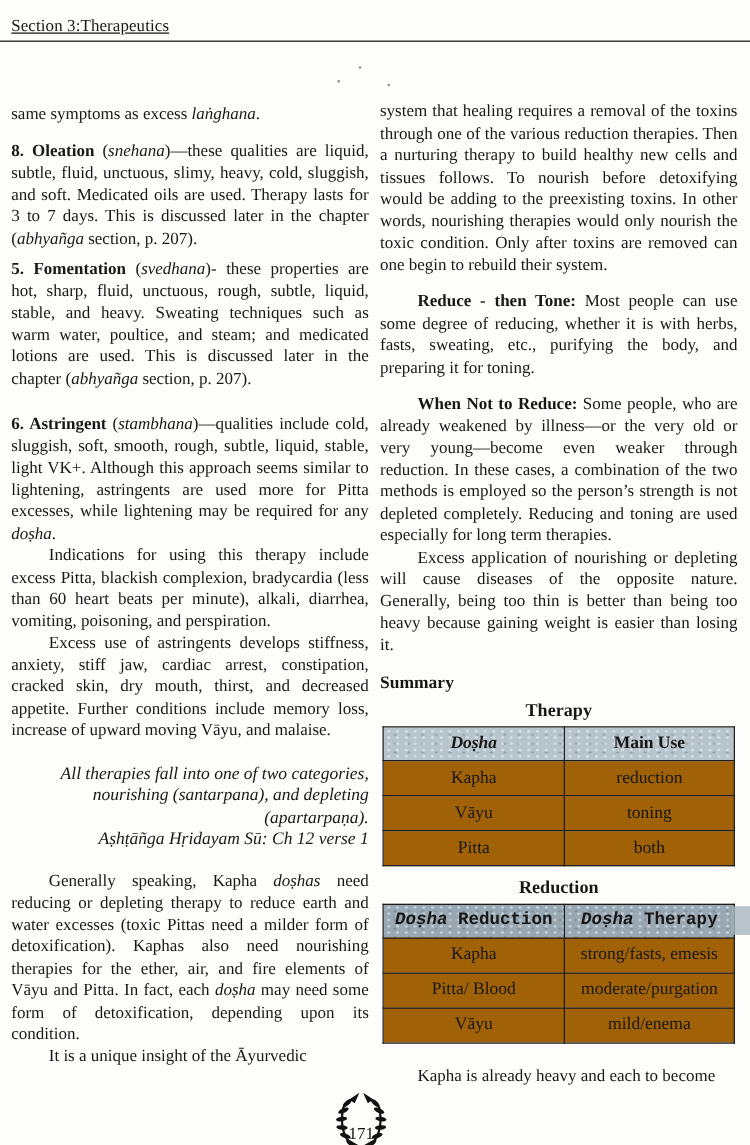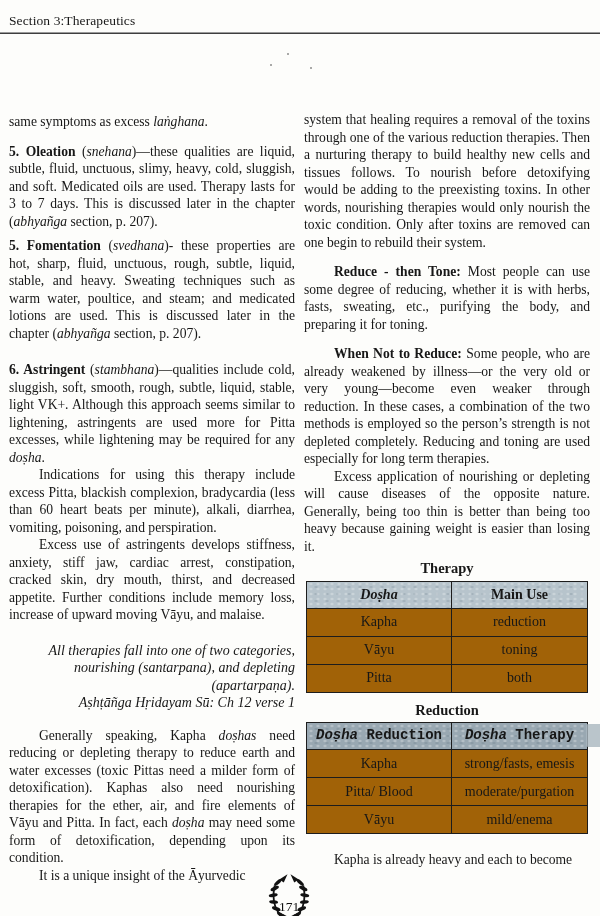--- a/index.html
+++ b/index.html
@@ -8,31 +8,30 @@
     width:600px;height:916px;
     margin:0 auto;
     background:#fdfdfb;
     overflow:hidden;
     font-family:"Liberation Serif","DejaVu Serif",serif;
     color:#171717;
   }
   .hdr{
     position:absolute;left:9px;right:6px;top:13px;
     display:flex;justify-content:space-between;
-    font-size:13.5px;letter-spacing:.1px;
+    font-size:13.5px;letter-spacing:.1px;text-decoration:underline;
   }
   .rule{
     position:absolute;left:0;top:32px;width:600px;height:3px;
     background:linear-gradient(#9a9a9a 0 1px,#3e3e3e 1px 2px,transparent 2px);
   }
   .col{
     position:absolute;width:286px;
     font-size:13.6px;line-height:17.5px;
     text-align:justify;
-    margin-top:31px;
   }
   .colL{left:9px;top:82px;}
   .colR{left:304px;top:80px;}
   .col p{margin:0;}
   .ind{text-indent:30px;}
   .mbS{margin-bottom:7px !important;}
   .mbM{margin-bottom:12px !important;}
   .mbL{margin-bottom:19px !important;}
   .rb{font-weight:bold;}
   .ri{font-style:italic;}
@@ -84,41 +83,42 @@
     <span>Section 3:Therapeutics</span>
   </div>
   <div class="rule"></div>
 
   <div class="speck" style="left:287px;top:53px;"></div>
   <div class="speck" style="left:270px;top:64px;"></div>
   <div class="speck" style="left:310px;top:67px;"></div>
 
   <div class="col colL">
     <p class="mbM"><span>same symptoms as excess </span><span class="ri">laṅghana</span><span>.</span></p>
-    <p class="mbS"><span class="rb">5. Oleation </span><span>(</span><span class="ri">snehana</span><span>)—these qualities are liquid, subtle, fluid, unctuous, slimy, heavy, cold, sluggish, and soft. Medicated oils are used. Therapy lasts for 3 to 7 days. This is discussed later in the chapter (</span><span class="ri">abhyañga</span><span> section, p. 207).</span></p>
+    <p class="mbS"><span class="rb">8. Oleation </span><span>(</span><span class="ri">snehana</span><span>)—these qualities are liquid, subtle, fluid, unctuous, slimy, heavy, cold, sluggish, and soft. Medicated oils are used. Therapy lasts for 3 to 7 days. This is discussed later in the chapter (</span><span class="ri">abhyañga</span><span> section, p. 207).</span></p>
     <p class="mbL"><span class="rb">5. Fomentation </span><span>(</span><span class="ri">svedhana</span><span>)- these properties are hot, sharp, fluid, unctuous, rough, subtle, liquid, stable, and heavy. Sweating techniques such as warm water, poultice, and steam; and medicated lotions are used. This is discussed later in the chapter (</span><span class="ri">abhyañga</span><span> section, p. 207).</span></p>
     <p><span class="rb">6. Astringent </span><span>(</span><span class="ri">stambhana</span><span>)—qualities include cold, sluggish, soft, smooth, rough, subtle, liquid, stable, light VK+. Although this approach seems similar to lightening, astringents are used more for Pitta excesses, while lightening may be required for any </span><span class="ri">doṣha</span><span>.</span></p>
     <p class="ind"><span>Indications for using this therapy include excess Pitta, blackish complexion, bradycardia (less than 60 heart beats per minute), alkali, diarrhea, vomiting, poisoning, and perspiration.</span></p>
     <p class="ind"><span>Excess use of astringents develops stiffness, anxiety, stiff jaw, cardiac arrest, constipation, cracked skin, dry mouth, thirst, and decreased appetite. Further conditions include memory loss, increase of upward moving Vāyu, and malaise.</span></p>
     <div class="quote">
       <div><span class="ri">All therapies fall into one of two categories,</span></div>
       <div><span class="ri">nourishing (santarpana), and depleting</span></div>
       <div><span class="ri">(apartarpaṇa).</span></div>
       <div class="attr"><span class="ri">Aṣhṭāñga Hṛidayam Sū: Ch 12 verse 1</span></div>
     </div>
     <p class="ind"><span>Generally speaking, Kapha </span><span class="ri">doṣhas</span><span> need reducing or depleting therapy to reduce earth and water excesses (toxic Pittas need a milder form of detoxification). Kaphas also need nourishing therapies for the ether, air, and fire elements of Vāyu and Pitta. In fact, each </span><span class="ri">doṣha</span><span> may need some form of detoxification, depending upon its condition.</span></p>
     <p class="ind"><span>It is a unique insight of the Āyurvedic</span></p>
   </div>
 
   <div class="col colR">
     <p class="mbM"><span>system that healing requires a removal of the toxins through one of the various reduction therapies. Then a nurturing therapy to build healthy new cells and tissues follows. To nourish before detoxifying would be adding to the preexisting toxins. In other words, nourishing therapies would only nourish the toxic condition. Only after toxins are removed can one begin to rebuild their system.</span></p>
     <p class="ind mbM"><span class="rb">Reduce - then Tone:</span><span> Most people can use some degree of reducing, whether it is with herbs, fasts, sweating, etc., purifying the body, and preparing it for toning.</span></p>
     <p class="ind"><span class="rb">When Not to Reduce:</span><span> Some people, who are already weakened by illness—or the very old or very young—become even weaker through reduction. In these cases, a combination of the two methods is employed so the person’s strength is not depleted completely. Reducing and toning are used especially for long term therapies.</span></p>
     <p class="ind"><span>Excess application of nourishing or depleting will cause diseases of the opposite nature. Generally, being too thin is better than being too heavy because gaining weight is easier than losing it.</span></p>
 
+    <div class="summary">Summary</div>
 
     <div class="tblTitle">Therapy</div>
     <div class="tblWrap t1">
       <table class="dtab">
         <tbody>
           <tr class="thead">
             <td><span class="rb ri">Doṣha</span></td>
             <td><span class="rb">Main Use</span></td>
           </tr>
           <tr>

